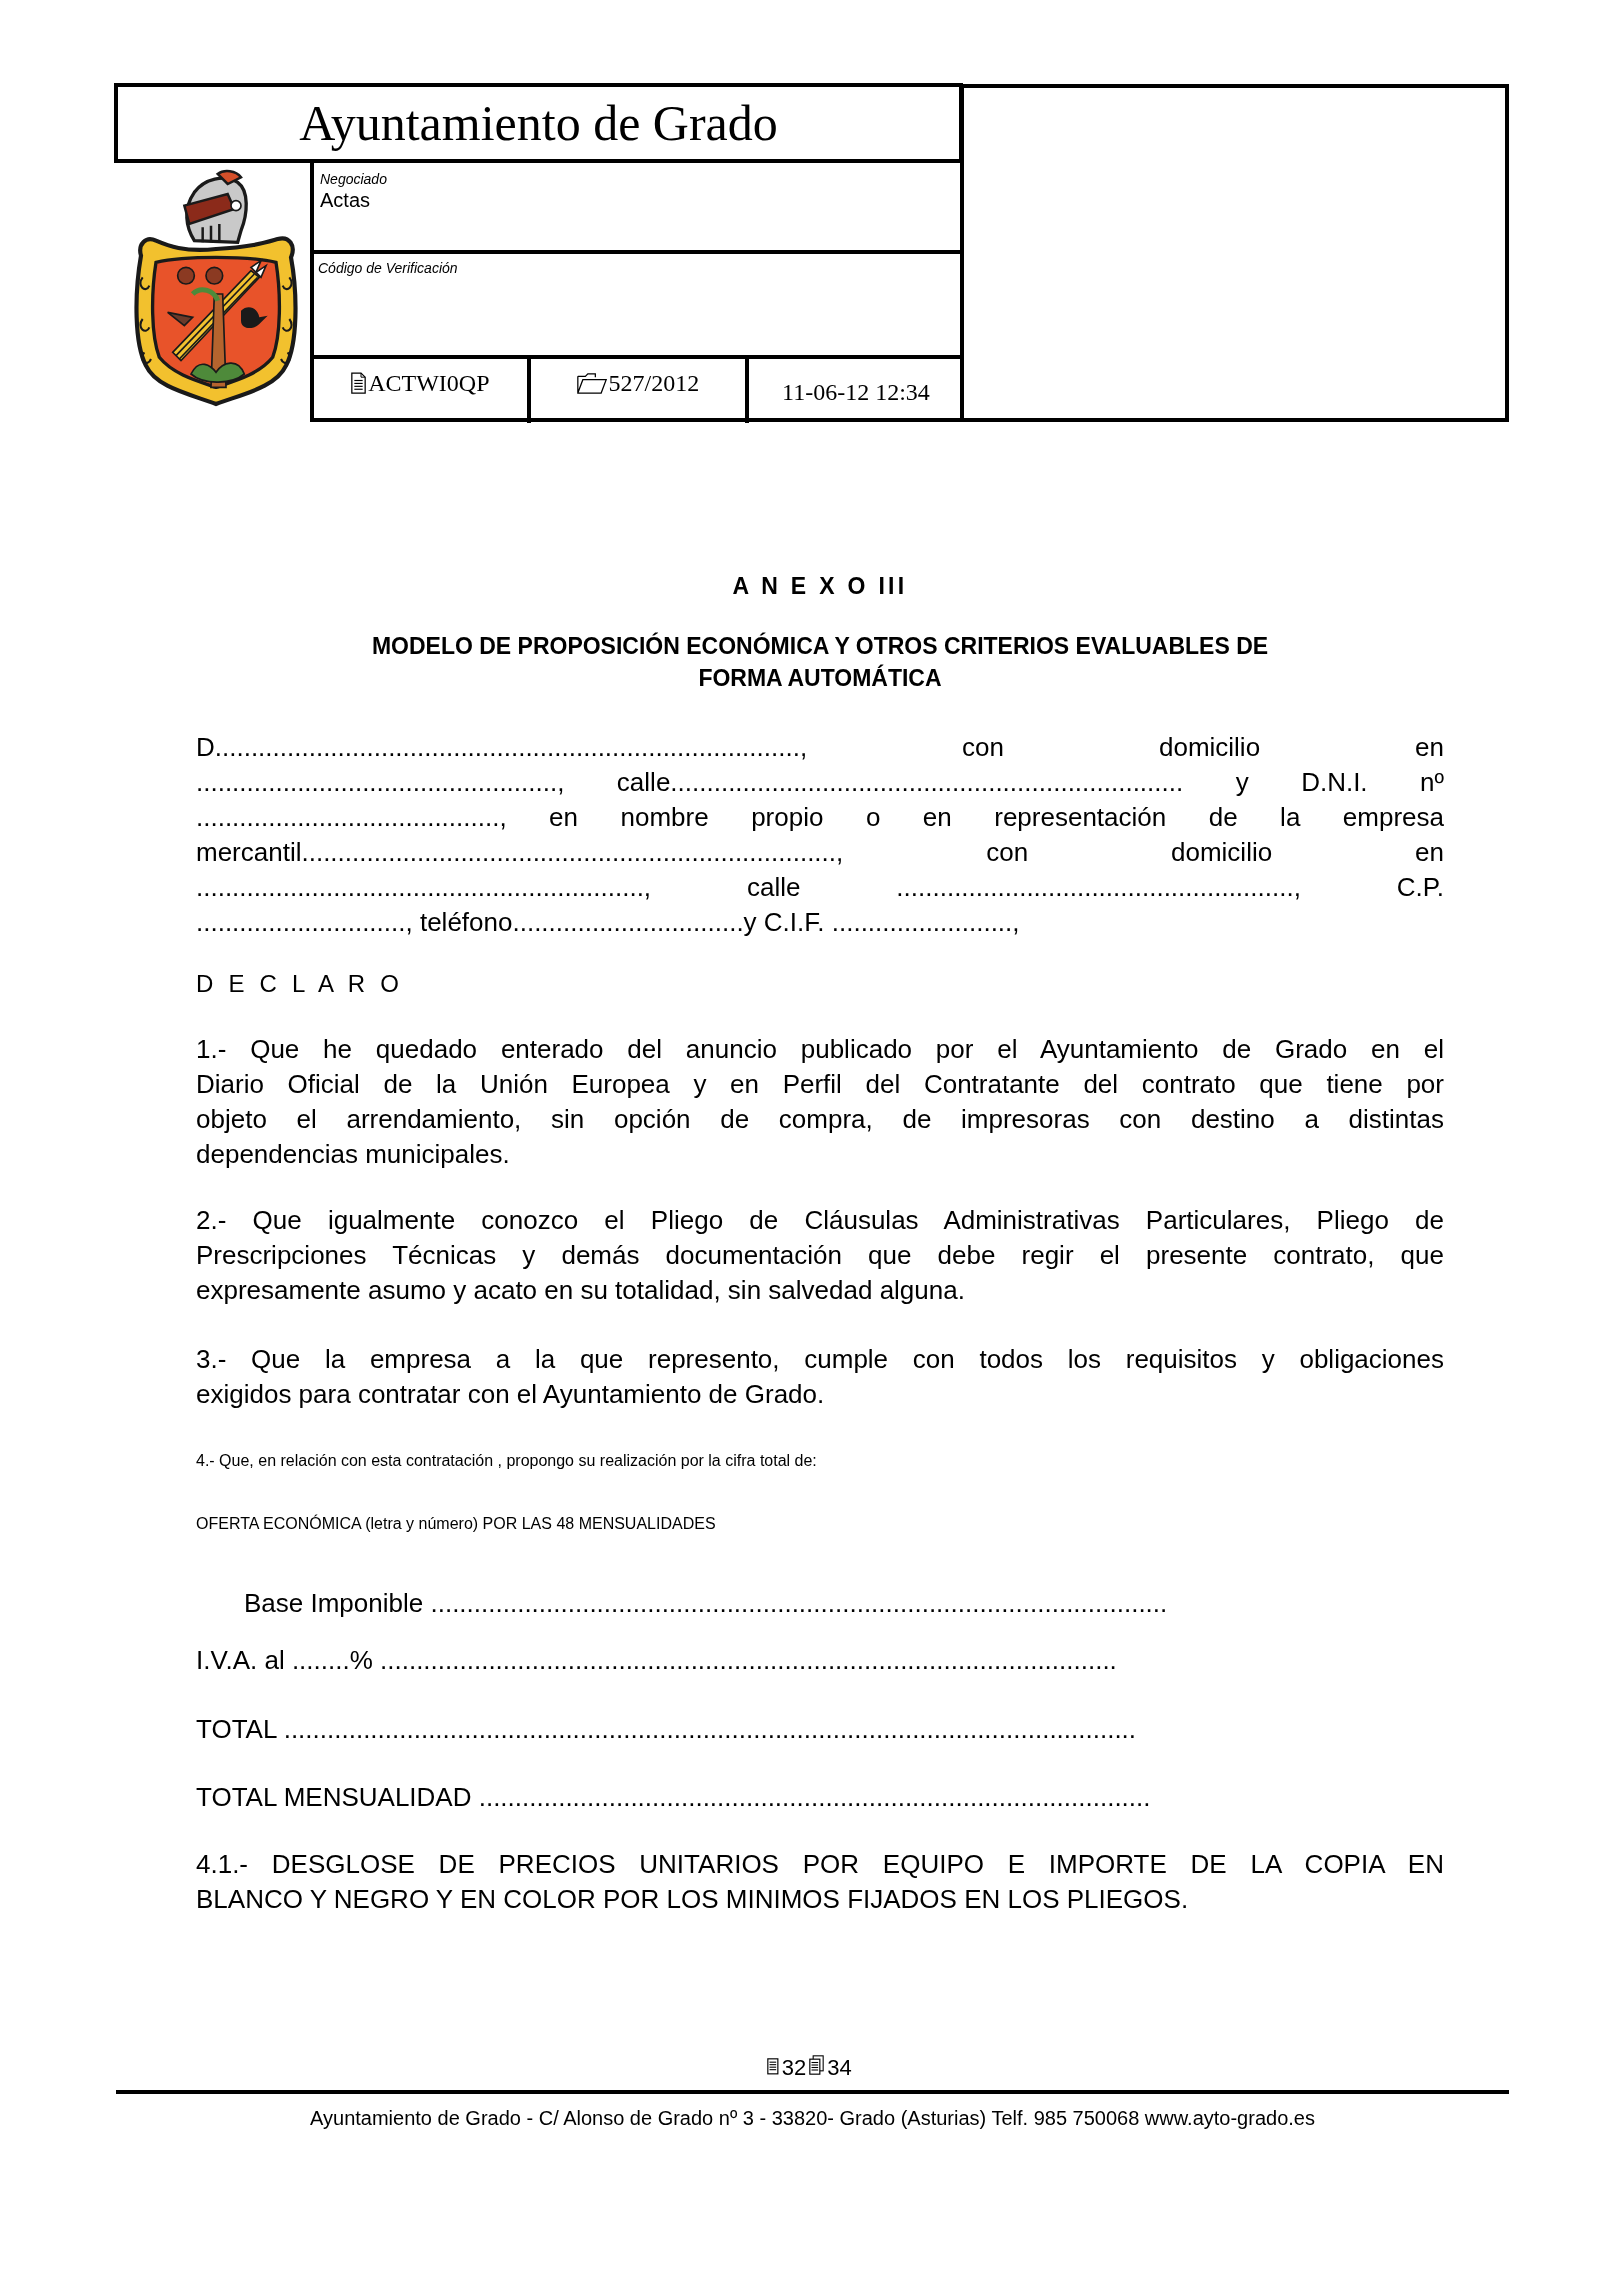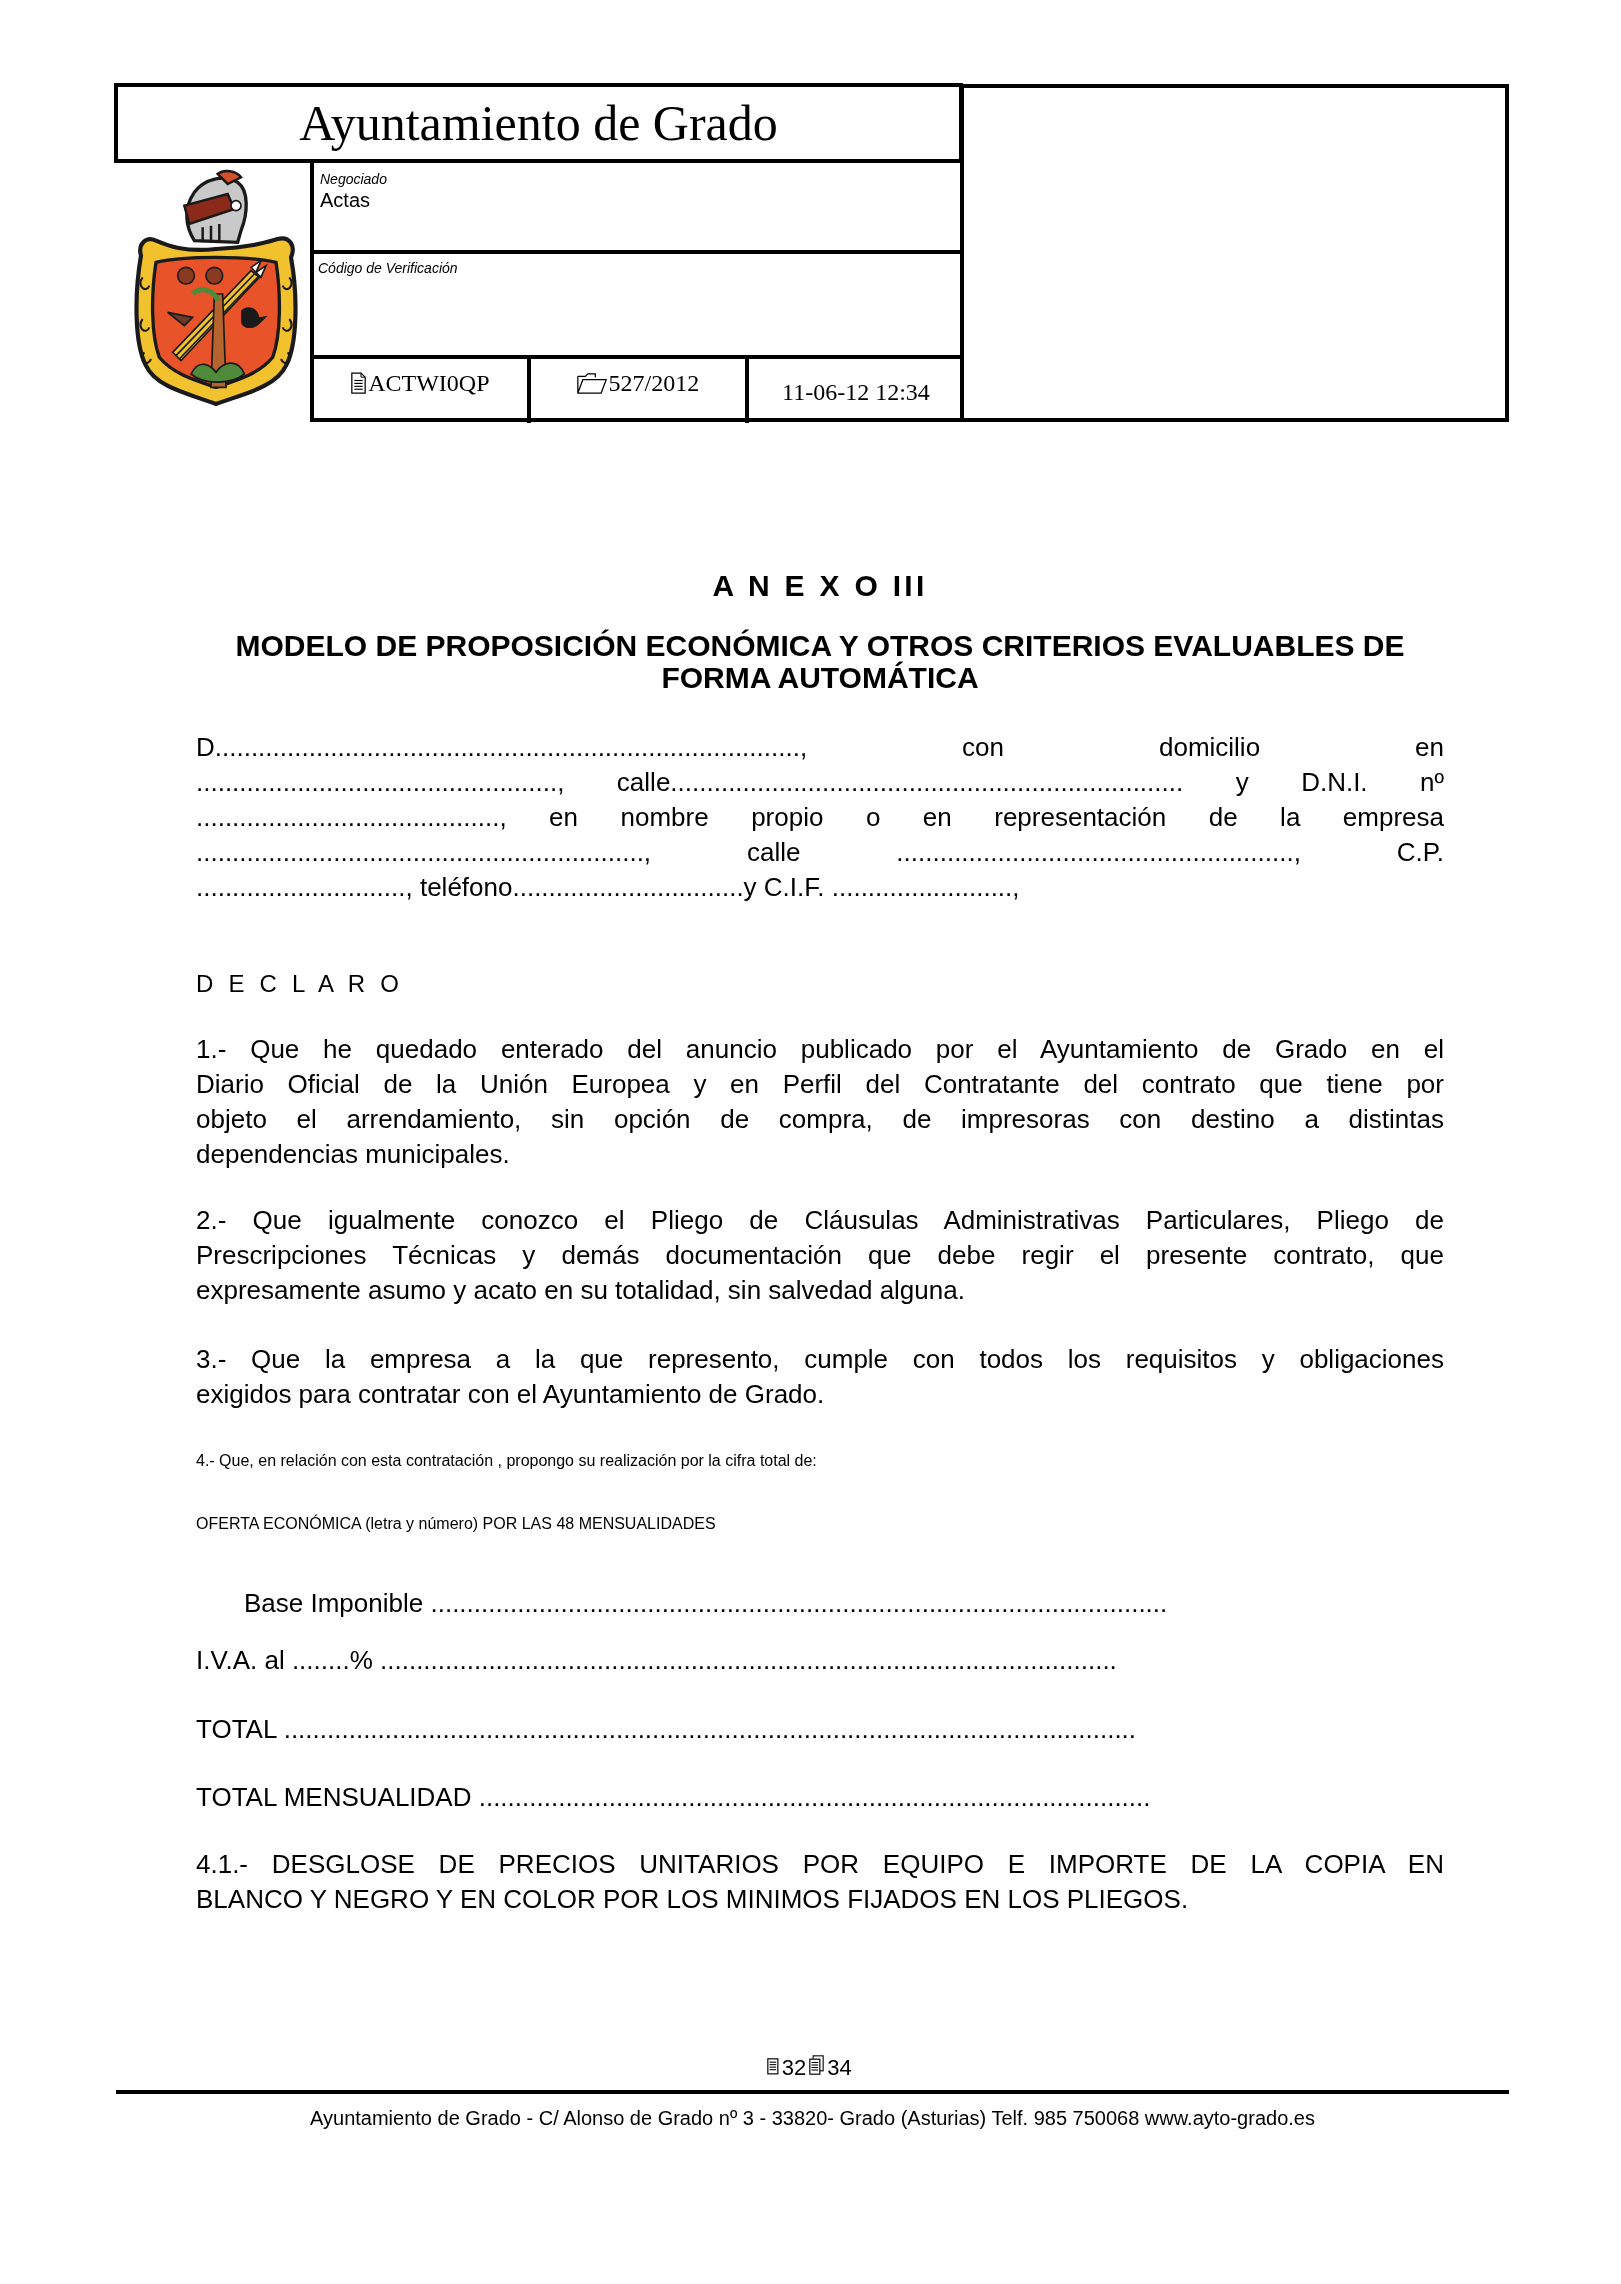--- a/index.html
+++ b/index.html
@@ -13,21 +13,21 @@
   .hline { background: #000; height: 4.2px; }
   .vline { background: #000; width: 4.2px; }
   .lbl-small { font-family: "Liberation Sans", sans-serif; font-style: italic; font-size: 14px; line-height: 16.7px; white-space: nowrap; }
   .val { font-family: "Liberation Sans", sans-serif; font-size: 20px; line-height: 23.4px; white-space: nowrap; }
   .meta-cell { font-family: "Liberation Serif", serif; font-size: 24px; line-height: 28px; white-space: nowrap; text-align: center; display: flex; align-items: center; justify-content: center; gap: 1.7px; }
   .meta-cell svg { display: block; }
   
   .crest { left: 134px; top: 169px; width: 164px; height: 240px; }
   
   .txt { font-family: "Liberation Sans", sans-serif; color: #000; }
-  .heading { font-weight: bold; font-size: 30px; line-height: 32px; text-align: center; left: 196px; width: 1248px; }
+  .heading { font-weight: bold; font-size: 23px; line-height: 32px; text-align: center; left: 196px; width: 1248px; }
   .body-p { left: 196px; width: 1248px; font-size: 26px; line-height: 35px; text-align: justify; }
   .body-p .ln { display: block; text-align: justify; text-align-last: justify; white-space: nowrap; }
   .body-p .ln.last { text-align-last: left; }
   .spaced { letter-spacing: 5px; }
   .line-left { left: 196px; font-size: 26px; line-height: 33px; white-space: nowrap; }
   .line-small { left: 196px; font-size: 16px; line-height: 30px; white-space: nowrap; }
   .footer-rule { left: 116px; top: 2090px; width: 1393px; height: 4.2px; background: #000; }
   .footer-text { left: 116px; top: 2106px; width: 1393px; text-align: center; font-size: 20px; line-height: 25px; white-space: nowrap; }
   .pagenum { left: 751px; top: 2055px; width: 117px; font-size: 22px; line-height: 25px; display: flex; align-items: center; justify-content: center; gap: 3px; white-space: nowrap; }
 </style>
@@ -120,20 +120,21 @@
 </div>
 
 <div class="abs txt heading spaced" style="top:570px; letter-spacing:3.3px;">A N E X O III</div>
 <div class="abs txt heading" style="top:630px;">MODELO DE PROPOSICIÓN ECONÓMICA Y OTROS CRITERIOS EVALUABLES DE</div>
 <div class="abs txt heading" style="top:662px;">FORMA AUTOMÁTICA</div>
 
 <div class="abs txt body-p" style="top:730px;">
   <span class="ln">D.................................................................................,          con          domicilio          en</span>
   <span class="ln">..................................................,  calle.......................................................................  y  D.N.I.  nº</span>
   <span class="ln">..........................................,  en  nombre  propio  o  en  representación  de  la  empresa</span>
+  <span class="ln">mercantil..........................................................................,          con          domicilio          en</span>
   <span class="ln">..............................................................,     calle     .......................................................,     C.P.</span>
   <span class="ln last">............................., teléfono................................y C.I.F. .........................,</span>
 </div>
 
 <div class="abs txt line-left" style="top:967px; font-size:24px; letter-spacing:4.2px;">D E C L A R O</div>
 
 <div class="abs txt body-p" style="top:1032px;">
   <span class="ln">1.- Que he quedado enterado del anuncio publicado por el Ayuntamiento de Grado en el</span>
   <span class="ln">Diario Oficial de la Unión Europea y en Perfil del Contratante del contrato que tiene por</span>
   <span class="ln">objeto el arrendamiento, sin opción de compra, de impresoras con destino a distintas</span>

